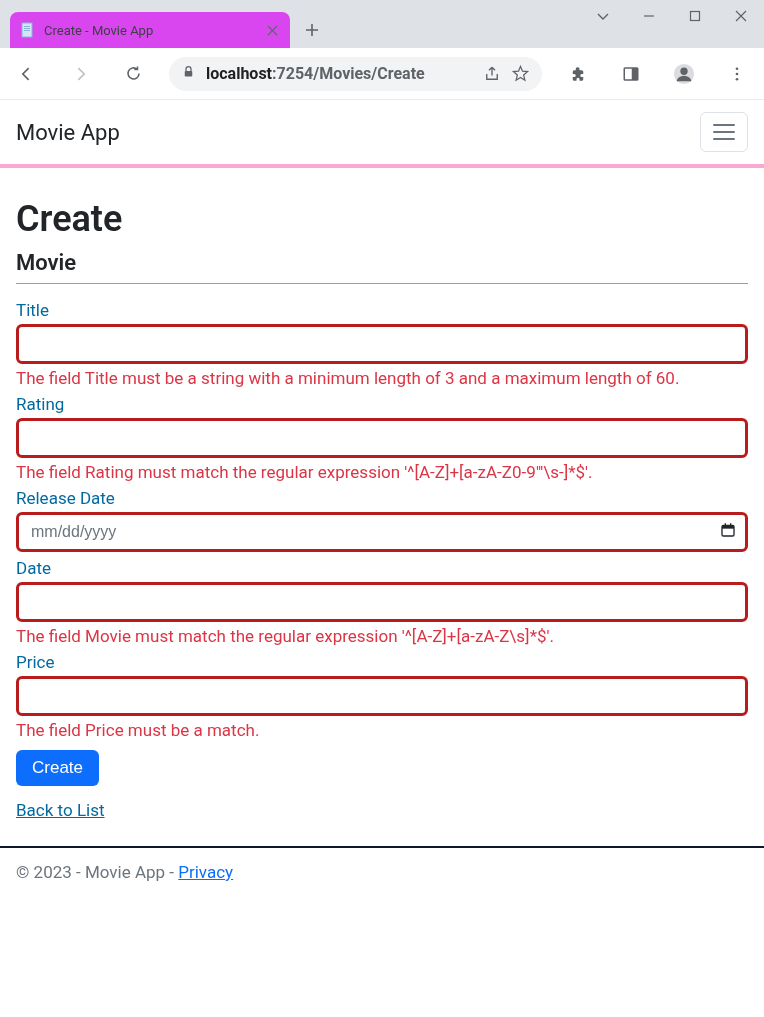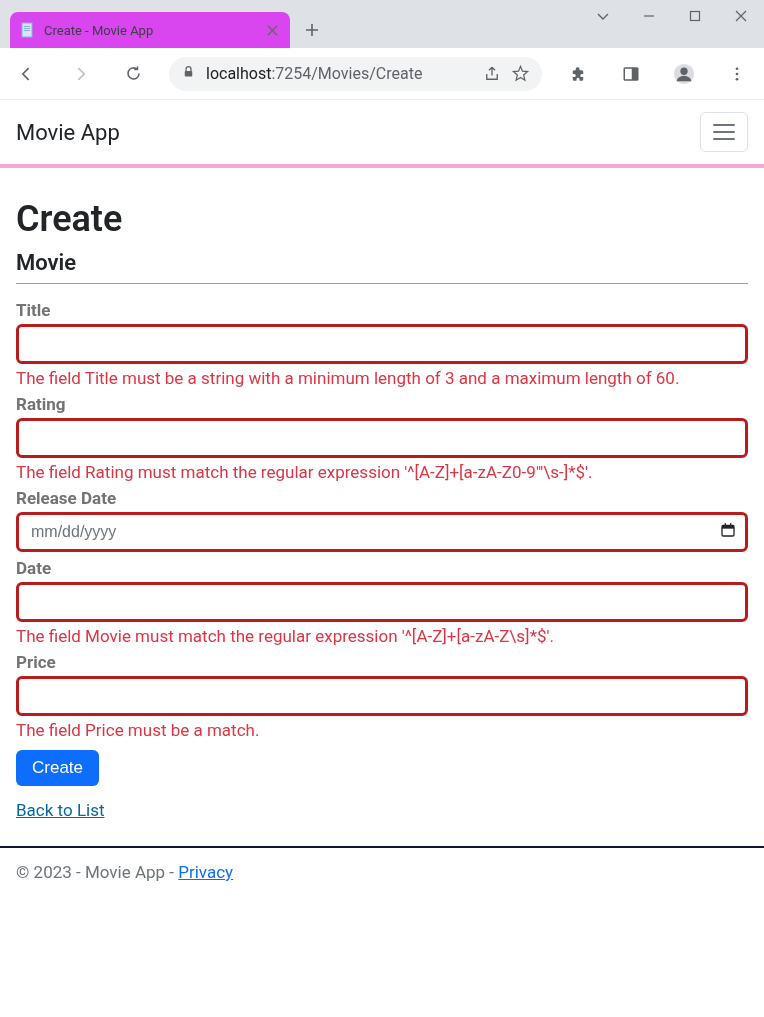--- a/index.html
+++ b/index.html
@@ -10,21 +10,21 @@
     .tab { background: #d946ef; height: 36px; margin-left: 10px; display: flex; align-items: center; padding: 0 10px 0 10px; border-radius: 8px 8px 0 0; gap: 8px; min-width: 280px; }
     .favicon { width: 16px; height: 16px; display:flex; align-items:center; justify-content:center; }
     .tab-title { font-size: 13px; color: #3c4043; flex: 1; }
     .tab-close { width: 16px; height: 16px; display:flex; align-items:center; justify-content:center; color:#5f6368; font-size: 14px; }
     .newtab { width: 28px; height: 28px; display:flex; align-items:center; justify-content:center; color:#5f6368; margin-left: 8px; margin-bottom: 4px; font-size: 18px; }
     .win-controls { position: absolute; right: 0; top: 0; display: flex; gap: 0; }
     .win-btn { width: 46px; height: 32px; display: flex; align-items: center; justify-content: center; color: #5f6368; }
     .win-btn svg { width: 12px; height: 12px; }
     .chev-btn { width: 46px; height: 32px; display:flex; align-items:center; justify-content:center; color:#5f6368; }
 
-    .toolbar { height: 52px; background: #fff; border-bottom: 1px solid #e8eaed; display: flex; align-items: center; padding: 0 10px; gap: 19px; }
+    .toolbar { height: 52px; background: #fff; border-bottom: 1px solid #e8eaed; display: flex; align-items: center; padding: 0 10px; gap: 19px; font-weight: bold; }
     .nav-btn { width: 34px; height: 34px; display:flex; align-items:center; justify-content:center; color:#5f6368; border-radius:50%; }
     .nav-btn.disabled { color: #bdc1c6; }
     .addr { flex: 1; height: 34px; background: #f1f3f4; border-radius: 17px; display: flex; align-items: center; padding: 0 12px; gap: 10px; }
     .addr-text { font-size: 16px; color:#202124; flex:1; }
     .addr-text .host { color:#202124; }
     .addr-text .rest { color:#5f6368; }
     .icon-btn { width: 34px; height:34px; display:flex; align-items:center; justify-content:center; color:#5f6368; }
 
     
     .app-header { display:flex; align-items:center; justify-content: space-between; padding: 12px 16px; border-bottom: 4px solid #f9a8d4; }
@@ -32,21 +32,21 @@
     .hamburger { width: 48px; height: 40px; border: 1px solid #dee2e6; border-radius: 6px; display:flex; align-items:center; justify-content:center; }
     .hamburger svg { width: 24px; height: 20px; color: #6c757d; }
 
     
     .content { padding: 16px; }
     h1 { font-size: 36px; font-weight: 600; margin-top: 14px; margin-bottom: 10px; }
     h4 { font-size: 22px; font-weight: 600; margin-bottom: 8px; }
     hr { border: none; border-top: 1px solid #9e9e9e; margin: 8px 0 16px 0; }
 
     .form-group { margin-bottom: 4px; }
-    label { display:block; font-size: 17px; color:#737373; margin-bottom: 4px; margin-top: 6px; font-weight: bold; }
+    label { display:block; font-size: 17px; color:#0369a1; margin-bottom: 4px; margin-top: 6px; }
     .form-control { width: 100%; height: 40px; border: 3px solid #b91c1c; border-radius: 6px; padding: 6px 12px; font-size: 16px; background:#fff; color:#495057; }
     .date-wrap { position: relative; }
     .date-wrap .form-control { color:#6c757d; }
     .date-icon { position:absolute; right:12px; top:50%; transform:translateY(-50%); color:#212529; }
     .validation { color:#dc3545; font-size: 17px; margin-top: 4px; margin-bottom: 2px; }
     .btn-primary { background:#0d6efd; color:#fff; border:none; border-radius:6px; padding: 8px 16px; font-size: 17px; margin-top: 6px; margin-bottom: 8px; }
     a.link { color:#0369a1; text-decoration: underline; font-size: 17px; }
     .back { margin-top: 6px; }
     .footer { border-top: 2px solid #0f172a; padding: 14px 16px; color:#6c757d; font-size: 17px; margin-top: 10px; }
     .footer a { color:#0d6efd; text-decoration: underline; }

